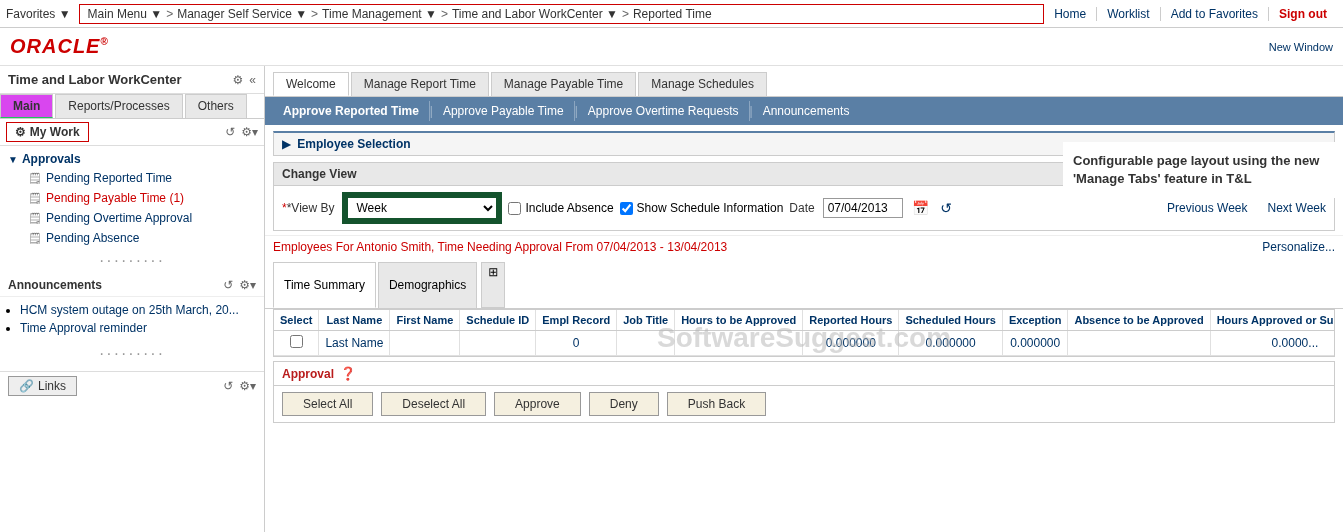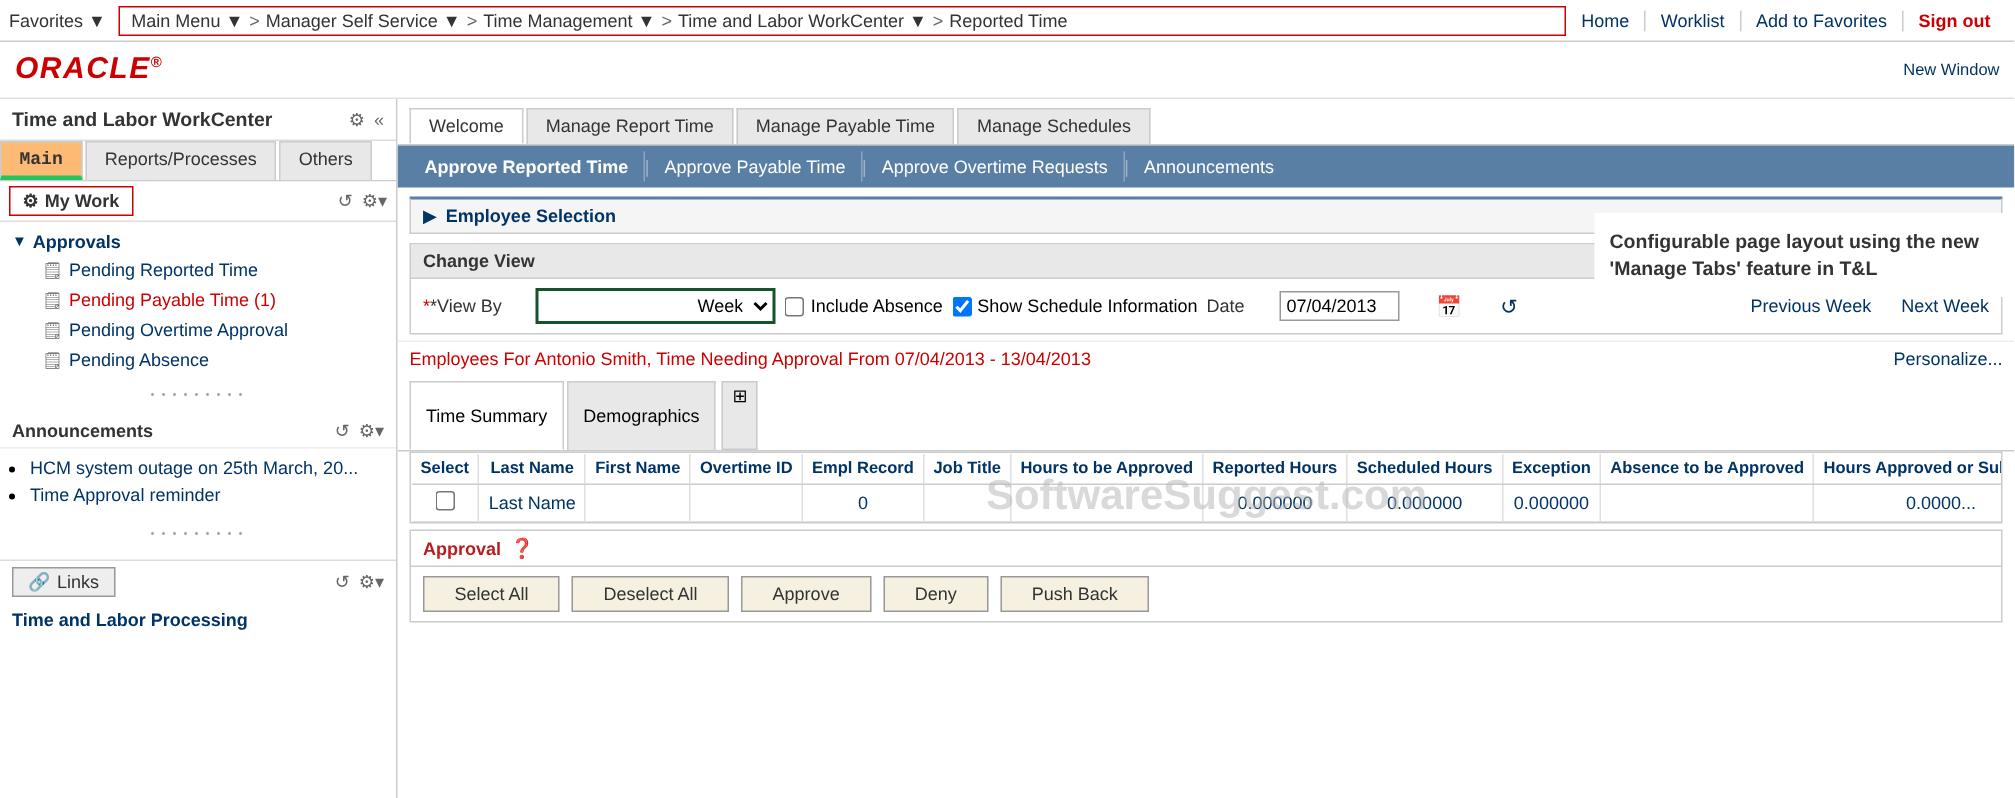--- a/index.html
+++ b/index.html
@@ -25,21 +25,21 @@
     
     .main-layout { display: flex; height: calc(532px - 28px - 38px); }
 
     
     .sidebar { width: 265px; min-width: 265px; border-right: 1px solid #ccc; background: #fff; display: flex; flex-direction: column; overflow-y: auto; }
     .sidebar-title-bar { background: #fff; padding: 6px 8px; border-bottom: 1px solid #ddd; display: flex; align-items: center; justify-content: space-between; }
     .sidebar-title { font-size: 13px; font-weight: bold; color: #333; }
     .sidebar-title-icons { display: flex; gap: 6px; align-items: center; color: #666; font-size: 14px; cursor: pointer; }
     .sidebar-tabs { display: flex; border-bottom: 1px solid #ccc; }
     .sidebar-tab { padding: 4px 12px; cursor: pointer; border: 1px solid #ccc; border-bottom: none; background: #e8e8e8; font-size: 12px; color: #333; margin-right: 2px; }
-    .sidebar-tab.active { background: #fdba74; border-bottom: 3px solid #22c55e; font-weight: bold; font-family: Liberation Mono, monospace; }
+    .sidebar-tab.active { background: #d946ef; border-bottom: 1px solid #22c55e; font-weight: bold; }
     .my-work-bar { display: flex; align-items: center; background: #fff; padding: 3px 6px; border-bottom: 1px solid #ddd; }
     .my-work-label { background: #fff; border: 1px solid #c00; color: #333; padding: 2px 8px; font-size: 12px; font-weight: bold; display: flex; align-items: center; gap: 4px; }
     .my-work-icons { margin-left: auto; display: flex; gap: 6px; color: #666; cursor: pointer; }
     .section-header { color: #036; font-weight: bold; padding: 6px 8px 2px 8px; display: flex; align-items: center; gap: 4px; cursor: pointer; }
     .section-arrow { font-size: 10px; color: #036; }
     .sidebar-item { padding: 3px 8px 3px 28px; color: #036; cursor: pointer; display: flex; align-items: center; gap: 4px; }
     .sidebar-item.highlight { color: #c00; }
     .sidebar-item-icon { color: #666; font-size: 11px; }
     .dots-separator { text-align: center; color: #999; padding: 4px 0; font-size: 16px; letter-spacing: 2px; }
     .announcements-bar { display: flex; align-items: center; padding: 4px 8px; border-bottom: 1px solid #eee; }
@@ -69,23 +69,23 @@
 
     
     .employee-selection-bar { background: #f5f5f5; border: 1px solid #ccc; border-top: 2px solid #5a7fa5; margin: 6px 8px; padding: 4px 8px; display: flex; align-items: center; }
     .emp-arrow { color: #036; cursor: pointer; margin-right: 6px; }
     .emp-sel-label { color: #036; font-weight: bold; font-size: 12px; cursor: pointer; }
 
     
     .change-view-section { margin: 4px 8px; border: 1px solid #ccc; }
     .change-view-header { background: #e8e8e8; padding: 4px 8px; font-weight: bold; color: #333; font-size: 12px; border-bottom: 1px solid #ccc; }
     .change-view-body { padding: 6px 8px; display: flex; flex-wrap: wrap; gap: 6px; align-items: center; background: #fff; }
-    .form-row { display: flex; align-items: center; gap: 23px; }
+    .form-row { display: flex; align-items: center; gap: 8px; }
     .form-label { font-size: 12px; color: #333; }
-    .view-select { border: 2px solid #14532d; padding: 2px 4px; font-size: 12px; width: 160px; background: #fff; text-align: right; }
+    .view-select { border: 6px solid #14532d; padding: 2px 4px; font-size: 12px; width: 160px; background: #fff; }
     .checkbox-row { display: flex; align-items: flex-end; gap: 4px; font-size: 12px; }
     .date-input { border: 1px solid #999; padding: 2px 4px; font-size: 12px; width: 80px; }
     .cal-icon { color: #036; cursor: pointer; font-size: 14px; margin-left: 2px; }
     .refresh-icon { color: #036; cursor: pointer; font-size: 14px; margin-left: 2px; }
     .prev-next { display: flex; gap: 20px; margin-left: auto; }
     .prev-next a { color: #036; text-decoration: none; font-size: 12px; cursor: pointer; }
 
     
     .employees-bar { background: #fff; padding: 4px 8px; border-top: 1px solid #eee; font-size: 12px; color: #c00; display: flex; justify-content: space-between; align-items: center; }
     .personalize-link { color: #036; text-decoration: none; cursor: pointer; font-size: 12px; }
@@ -218,21 +218,20 @@
       <button class="links-btn">
         <span>🔗</span>
         <span>Links</span>
       </button>
       <div class="links-icons">
         <span>↺</span>
         <span>⚙▾</span>
       </div>
     </div>
 
-    <div class="time-labor-link">Time and Labor Processing</div>
   </div>
 
   <div class="content">
 
     <div class="main-tabs">
       <div class="main-tab active">Welcome</div>
       <div class="main-tab">Manage Report Time</div>
       <div class="main-tab">Manage Payable Time</div>
       <div class="main-tab">Manage Schedules</div>
     </div>
@@ -304,21 +303,21 @@
       </div>
 
       <div class="table-container" style="position:relative;">
         <div class="watermark">SoftwareSuggest.com</div>
         <table>
           <thead>
             <tr>
               <th>Select</th>
               <th>Last Name</th>
               <th>First Name</th>
-              <th>Overtime ID</th>
+              <th>Schedule ID</th>
               <th>Empl Record</th>
               <th>Job Title</th>
               <th>Hours to be Approved</th>
               <th>Reported Hours</th>
               <th>Scheduled Hours</th>
               <th>Exception</th>
               <th>Absence to be Approved</th>
               <th>Hours Approved or Submitted</th>
             </tr>
           </thead>

